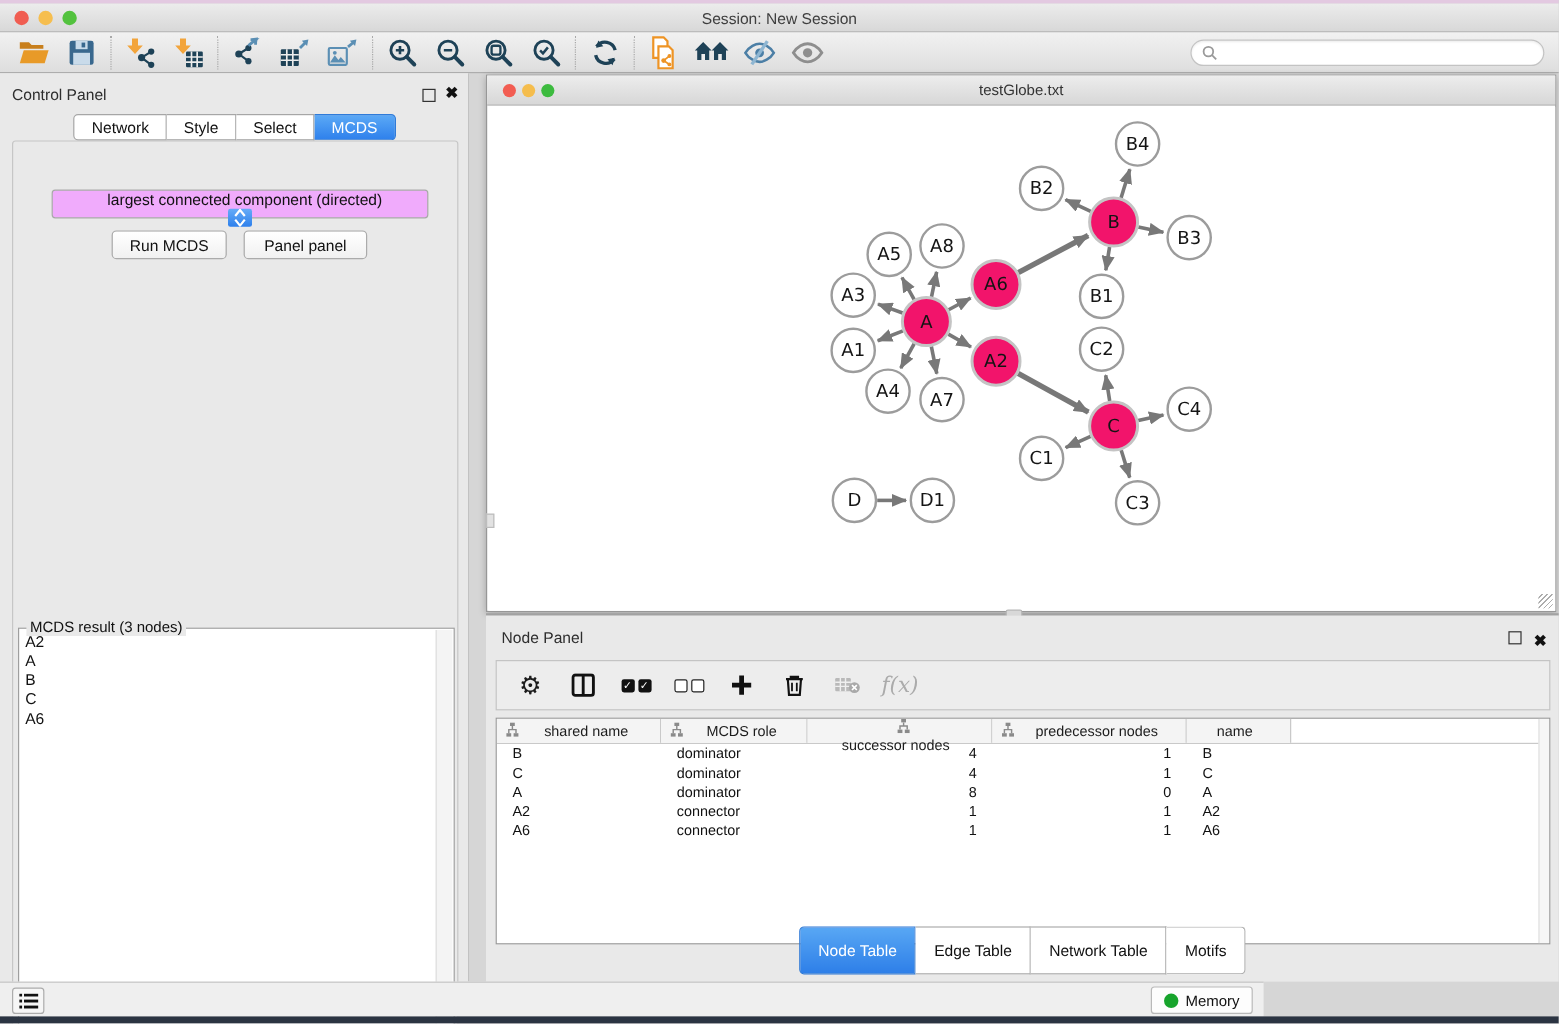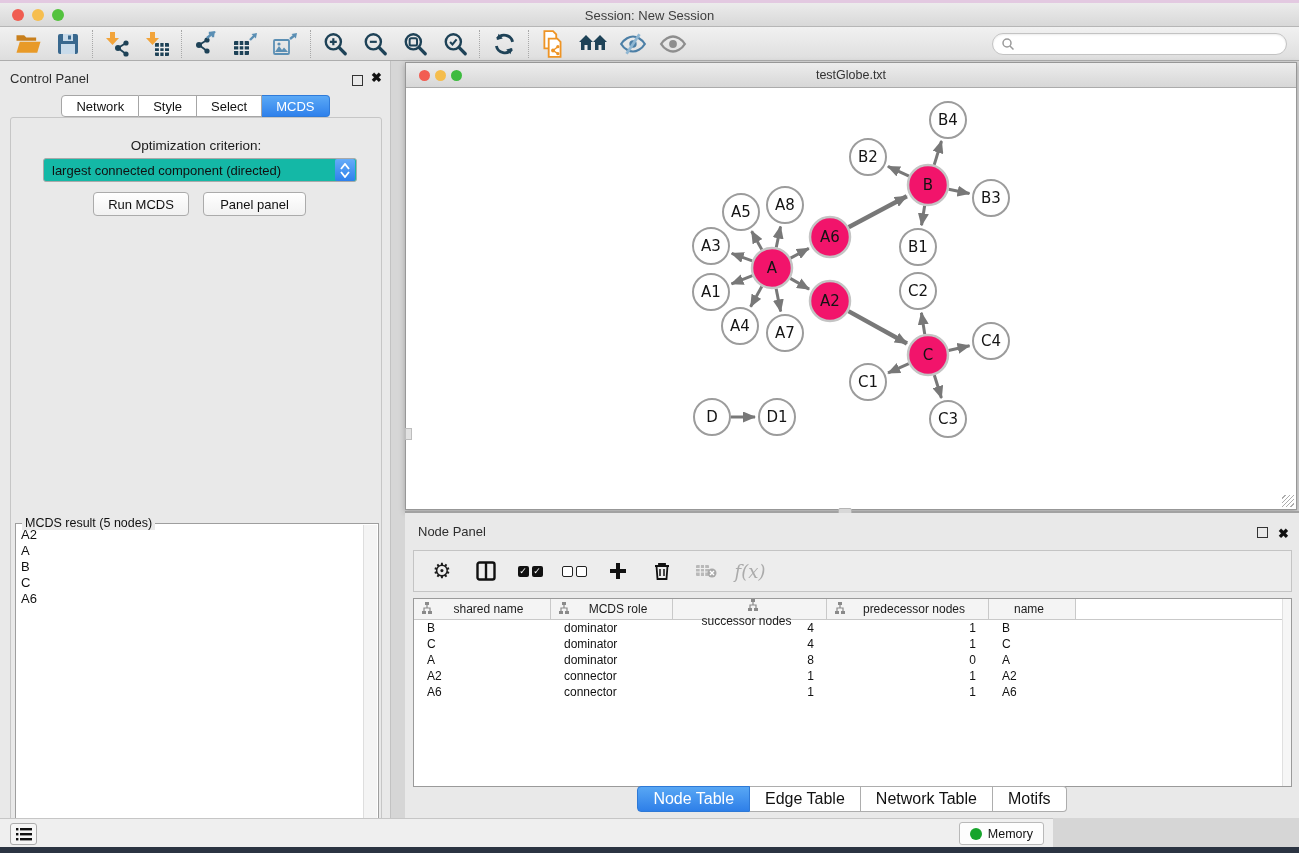--- a/index.html
+++ b/index.html
@@ -26,21 +26,21 @@
   #cp-title { left:10px; top:2px; font-size:13px; color:#2E2E2E; }
   .panel-float { width:11px; height:11px; border:1.5px solid #333; display:inline-block; }
   .panel-close { font-size:13px; color:#111; font-weight:bold; line-height:11px; }
   #cp-tabs { left:0; top:34px; width:391px; display:flex; justify-content:center; }
   .cptab { font-size:13px; color:#111; background:#fff; border:1px solid #A6A6A6; border-left:none; padding:3px 14px; height:22px; display:flex; align-items:center; }
   .cptab:first-child { border-left:1px solid #A6A6A6; border-radius:4px 0 0 4px; }
   .cptab:last-child { border-radius:0 4px 4px 0; }
   .cptab.sel { background:linear-gradient(#5BA9F6,#2F81EC); color:#fff; border-color:#2F7BD9; }
   #cp-body { left:10px; top:56px; width:372px; height:749px; border:1px solid #C6C6C6; border-radius:3px; background:#E9E9E9; }
   #opt-label { width:100%; text-align:center; top:20px; font-size:13.5px; color:#1B1B1B; }
-  #opt-select { left:32px; top:40px; width:314px; height:24px; background:#14b8a6; border:1px solid #A9A9A9; border-radius:3px; display:flex; align-items:center; }
+  #opt-select { left:32px; top:40px; width:314px; height:24px; background:#f0abfc; border:1px solid #A9A9A9; border-radius:3px; display:flex; align-items:center;flex-direction:column; }
   #opt-select-text { flex:1; font-size:13px; color:#111; padding-left:8px; white-space:nowrap; }
   #opt-stepper { width:20px; height:22px; background:linear-gradient(#66ACF8,#2E80EC); border-radius:2px; margin-right:1px; display:flex; flex-direction:column; align-items:center; justify-content:center; gap:1px; }
   #opt-stepper svg { display:block; }
   .cp-btn { top:74px; height:24px; background:linear-gradient(#FFFFFF,#F1F1F1); border:1px solid #ABABAB; border-radius:4px; font-size:13px; color:#111; display:flex; align-items:center; justify-content:center; }
   #run-btn { left:82px; width:96px; }
   #closepanel-btn { left:192px; width:103px; }
   
   #result-box { left:4px; top:405px; width:364px; height:336px; border:1px solid #9E9E9E; background:#fff; }
   #result-legend { left:6px; top:-8px; font-size:12.5px; color:#111; background:#E9E9E9; padding:0 3px; }
   #result-list { left:1px; top:3px; width:346px; font-size:13px; color:#111; }
@@ -78,21 +78,21 @@
   .th { background:#F4F4F4; border-right:1px solid #C9C9C9; display:flex; align-items:center; font-size:12px; color:#1C1C1C; }
   .th .hicon { margin-left:7px; }
   .th .hlabel { flex:1; text-align:center; padding-right:6px; }
   .tr { display:flex; height:16px; }
   .td { font-size:12px; color:#111; line-height:16px; white-space:nowrap; overflow:hidden; }
   .td.l { padding-left:13px; text-align:left; }
   .td.r { padding-right:13px; text-align:right; }
   #tbl-scroll { right:0; top:0; width:9px; height:100%; background:#F6F6F6; border-left:1px solid #E0E0E0; }
 
   #table-tabs { left:0; bottom:6px; width:894px; display:flex; justify-content:center; }
-  .ttab { font-size:16px; color:#111; background:#fff; border:1px solid #ADADAD; border-left:none; padding:4px 15px; height:26px; display:flex; align-items:center; }
+  .ttab { font-size:13px; color:#111; background:#fff; border:1px solid #ADADAD; border-left:none; padding:4px 15px; height:40px; display:flex; align-items:center; }
   .ttab:first-child { border-left:1px solid #ADADAD; border-radius:4px 0 0 4px; }
   .ttab:last-child { border-radius:0 4px 4px 0; }
   .ttab.sel { background:linear-gradient(#58A7F4,#2E7FE8); color:#fff; border-color:#2E79D6; }
 
   
   #status-bar { left:0; top:818px; width:1053px; height:29px; background:#EFEFEF; border-top:1px solid #C6C6C6; }
   #list-btn { left:10px; top:4px; width:27px; height:22px; background:#F6F6F6; border:1px solid #ACACAC; border-radius:3px; display:flex; align-items:center; justify-content:center; }
   #memory-btn { right:9px; top:3px; height:23px; background:#FDFDFD; border:1px solid #B9B9B9; border-radius:3px; display:flex; align-items:center; padding:0 10px; gap:6px; font-size:12.5px; color:#111; }
   #memory-dot { width:12px; height:12px; border-radius:50%; background:#17A42C; }
   #bottom-strip { left:0; top:847px; width:1299px; height:6px; background:#2B3442; }
@@ -260,36 +260,35 @@
     <span class="abs" style="right:28px;top:3px;"><span class="panel-float"></span></span>
     <span class="abs panel-close" style="right:9px;top:3px;">✖</span>
   </div>
   <div id="cp-tabs" class="abs">
       <div class="cptab">Network</div>
       <div class="cptab">Style</div>
       <div class="cptab">Select</div>
       <div class="cptab sel">MCDS</div>
     </div>
   <div id="cp-body" class="abs">
-    <div id="opt-label" class="abs">Optimization criterion:</div>
     <div id="opt-select" class="abs">
       <span id="opt-select-text">largest connected component (directed)</span>
       <span id="opt-stepper">
         <svg width="10" height="7" viewBox="0 0 10 7">
             <path d="M1 6 5 1l4 5" fill="none" stroke="#fff" stroke-width="1.8"></path>
           </svg>
         <svg width="10" height="7" viewBox="0 0 10 7">
             <path d="M1 1l4 5 4-5" fill="none" stroke="#fff" stroke-width="1.8"></path>
           </svg>
       </span>
     </div>
     <div id="run-btn" class="abs cp-btn">Run MCDS</div>
     <div id="closepanel-btn" class="abs cp-btn">Panel panel</div>
     <div id="result-box" class="abs">
-      <span id="result-legend" class="abs">MCDS result (5 nodes)</span>
+      <span id="result-legend" class="abs">MCDS result (3 nodes)</span>
       <div id="result-list" class="abs">
           <div>A2</div>
           <div>A</div>
           <div>B</div>
           <div>C</div>
           <div>A6</div>
         </div>
       <div id="result-scroll" class="abs"></div>
     </div>
   </div>

